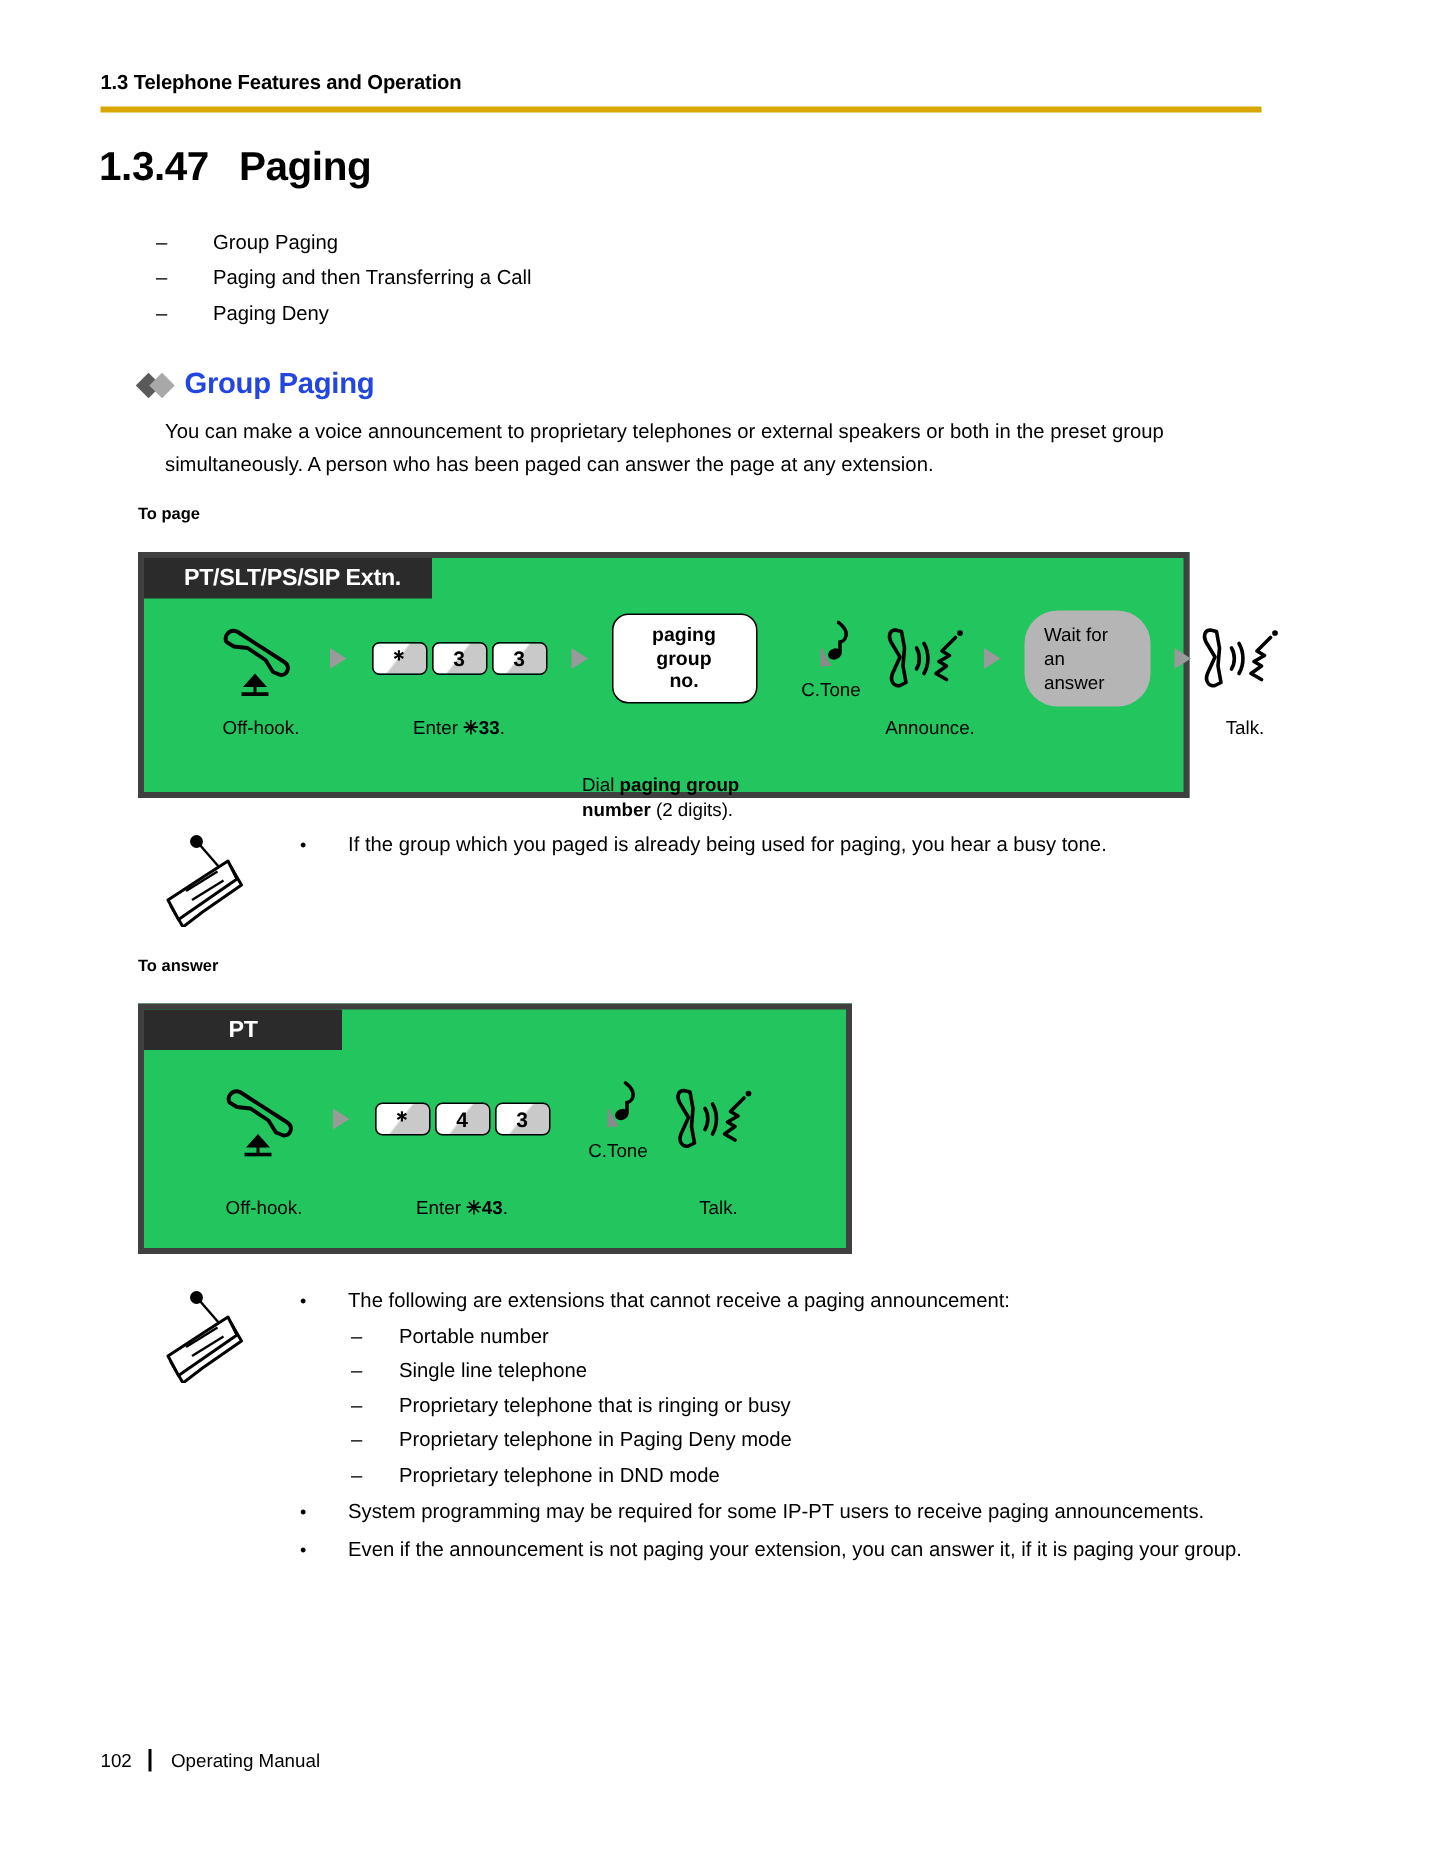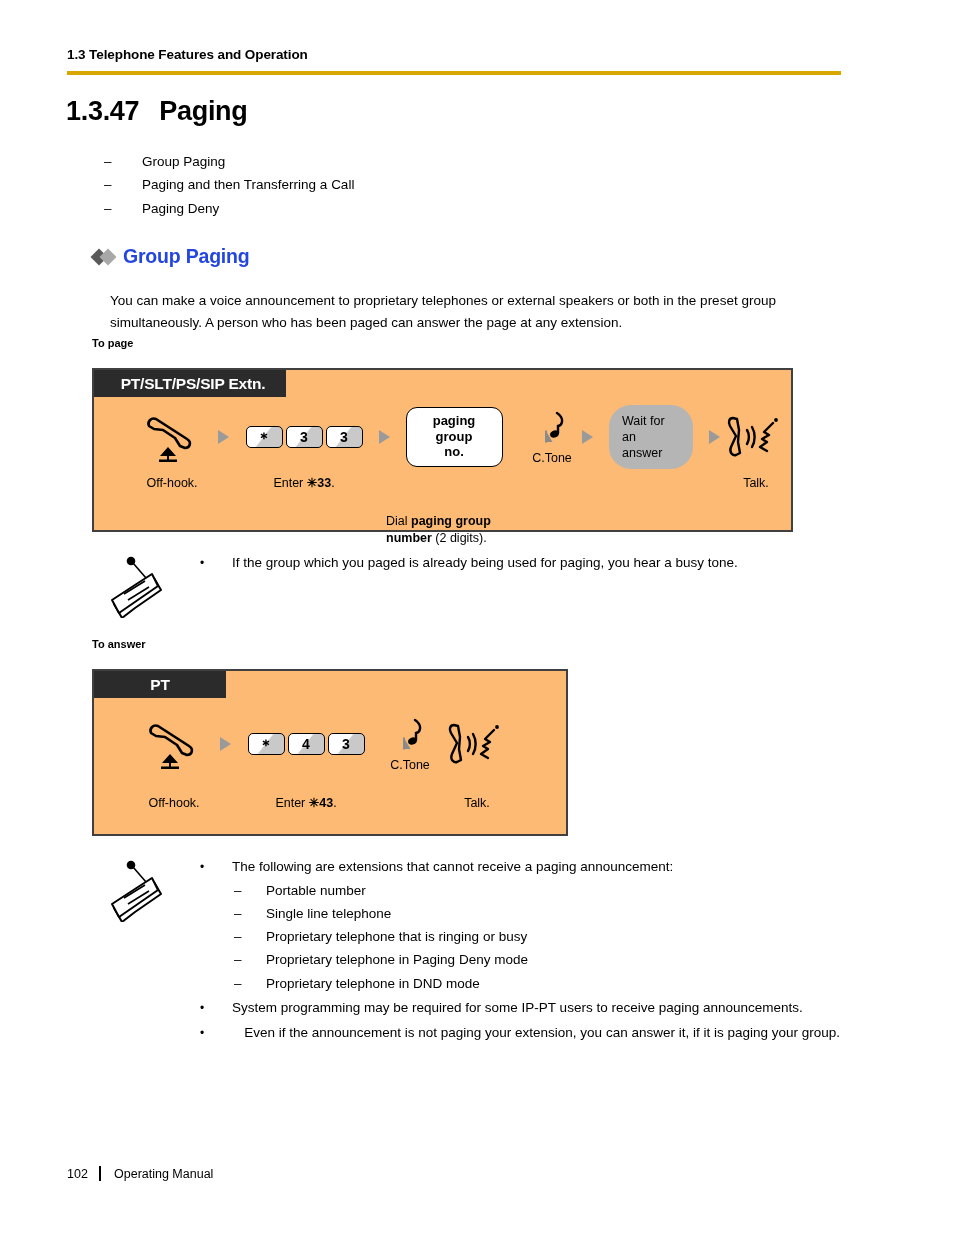--- a/index.html
+++ b/index.html
@@ -82,40 +82,40 @@
     font-size: 19.5px;
     font-weight: bold;
     color: #2346E0;
     letter-spacing: -0.2px;
   }
 
   
   .intro {
     position: absolute;
     left: 110px;
-    top: 290px;
+    top: 277px;
     width: 728px;
     font-size: 13.5px;
     line-height: 21.5px;
   }
 
   
   .step-label {
     position: absolute;
     font-size: 11px;
     font-weight: bold;
   }
   #to-page-label  { left: 92px; top: 337px; }
   #to-answer-label{ left: 92px; top: 638px; }
 
   
   .flowbox {
     position: absolute;
-    border: 2px solid #404040;
-    background: #fdba74;
+    border: 4px solid #404040;
+    background: #22c55e;
     box-sizing: border-box;
   }
   #flow-page   { left: 92px; top: 368px; width: 701px; height: 164px; }
   #flow-answer { left: 92px; top: 669px; width: 476px; height: 167px; }
 
   .flow-tab {
     position: absolute;
     left: 0; top: 0;
     background: #2B2B2B;
     color: #fff;
@@ -340,20 +340,34 @@
         <svg width="30" height="36" viewBox="0 0 30 36">
           <path d="M20 2 C20 2, 26 6, 25 11 C24.3 14.5, 21 15, 21 15 L21 22" fill="none" stroke="#000" stroke-width="2.4" stroke-linecap="round"></path>
           <ellipse cx="17.5" cy="23" rx="4.6" ry="3.6" transform="rotate(-22 17.5 23)" fill="#000"></ellipse>
           <path d="M9 20 L9 31 L15.5 31 Z" fill="#8A8A8A"></path>
           <path d="M9 19.5 L9 31.5" stroke="#8A8A8A" stroke-width="2" fill="none"></path>
         </svg>
       </div>
       <div class="cap" style="margin-top:0;">C.Tone</div>
     </div>
 
+    <div class="step" style="width:72px;">
+      <div class="glyph">
+        <svg width="60" height="46" viewBox="0 0 60 46">
+          <g fill="none" stroke="#000" stroke-width="2.4" stroke-linejoin="round" stroke-linecap="round">
+            <path d="M7 4 C3 4, 2 8, 4 12 L10 22 L5 33 C3 38, 6 42, 10 41 L14 39 L12 28 L13 16 L11 5 Z"></path>
+            <path d="M21 16 C23.5 20, 23.5 26, 21 30"></path>
+            <path d="M26 13 C29.5 19, 29.5 27, 26 33"></path>
+            <path d="M47 9 L38 18 L43 21 L36 25 L41 28 L34 33 L41 37"></path>
+          </g>
+          <circle cx="50" cy="6" r="1.9" fill="#000"></circle>
+        </svg>
+      </div>
+      <div class="cap">Announce.</div>
+    </div>
 
     <div class="arrow"></div>
 
     <div class="step" style="width:116px;">
       <div class="glyph">
         <span class="pill">
           <span>Wait for an</span><br>
           <span>answer</span>
         </span>
       </div>
@@ -508,21 +522,21 @@
       <span>Proprietary telephone in DND mode</span>
     </div>
 
     <div class="bullet-row" style="margin-top:2px;">
       <span class="bul bul-dot">•</span>
       <span class="txt" style="line-height:21px;">System programming may be required for some IP-PT users to receive paging announcements.</span>
     </div>
 
     <div class="bullet-row" style="margin-top:3px;">
       <span class="bul bul-dot">•</span>
-      <span class="txt" style="line-height:21px;text-align:right;">Even if the announcement is not paging your extension, you can answer it, if it is paging your group.</span>
+      <span class="txt" style="line-height:21px;">Even if the announcement is not paging your extension, you can answer it, if it is paging your group.</span>
     </div>
 
   </div>
 </div>
 
 <div class="footer">
   <span class="pageno">102</span>
   <span class="vrule"></span>
   <span>Operating Manual</span>
 </div>

